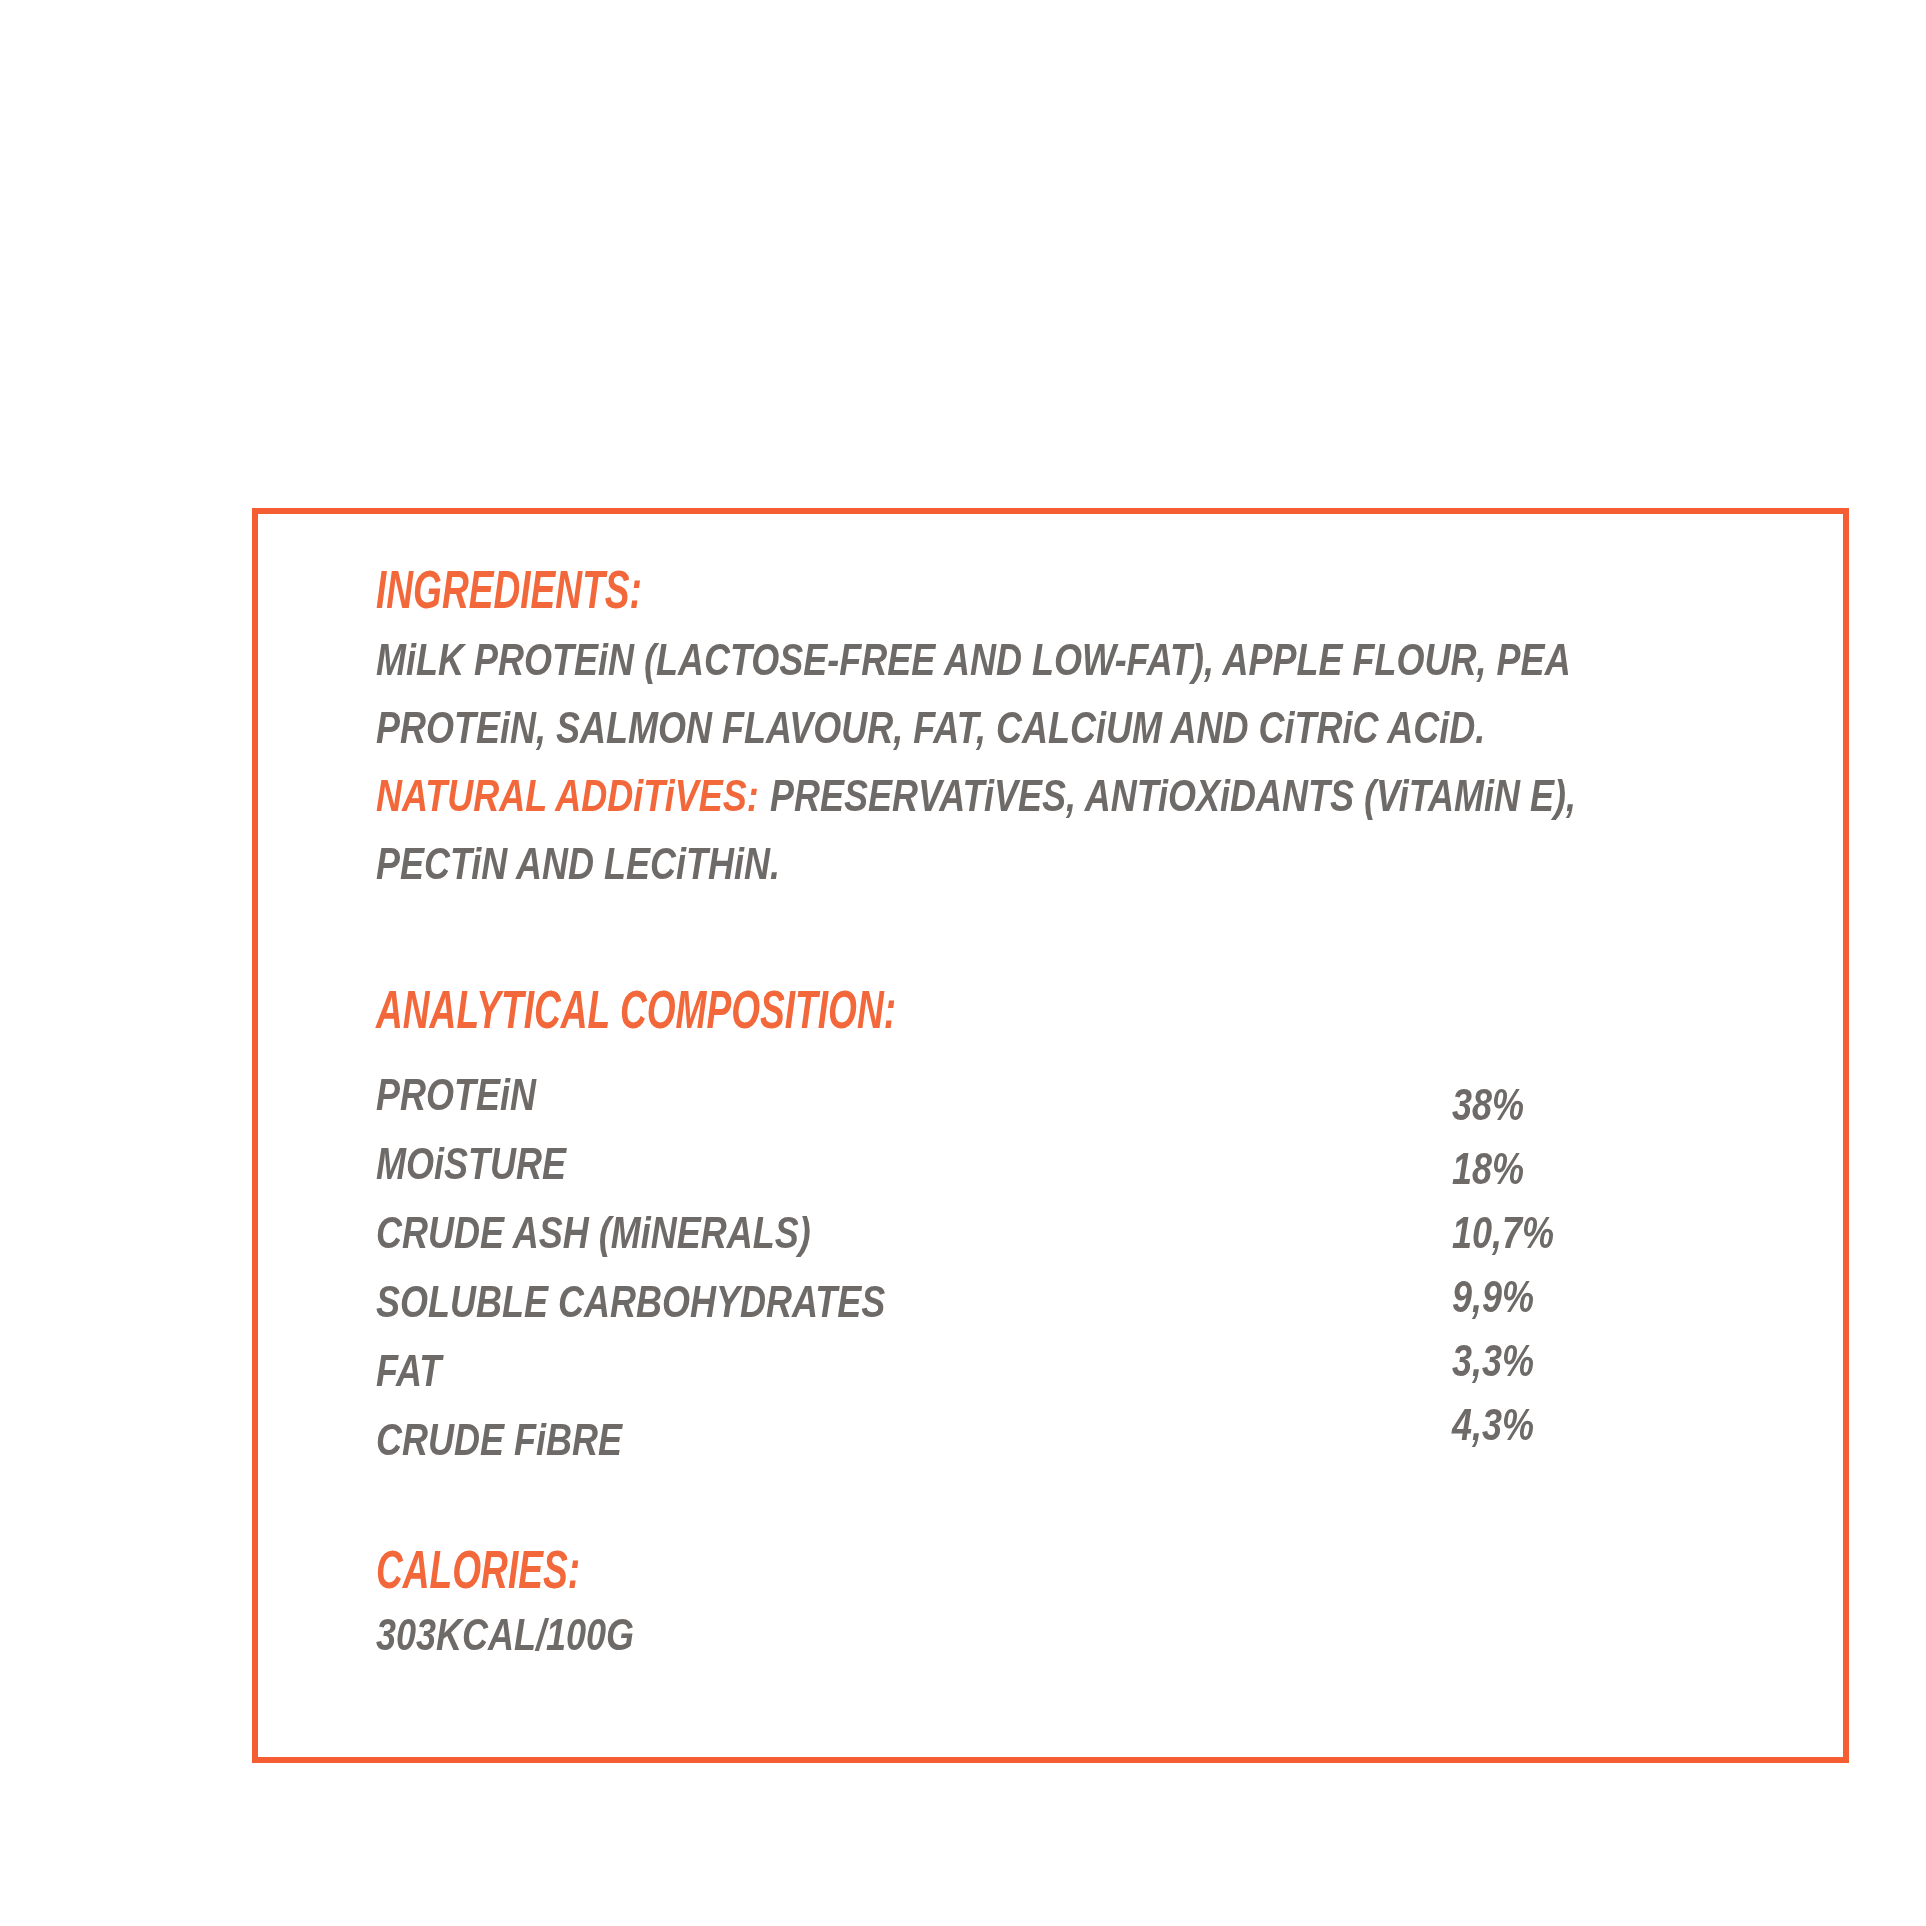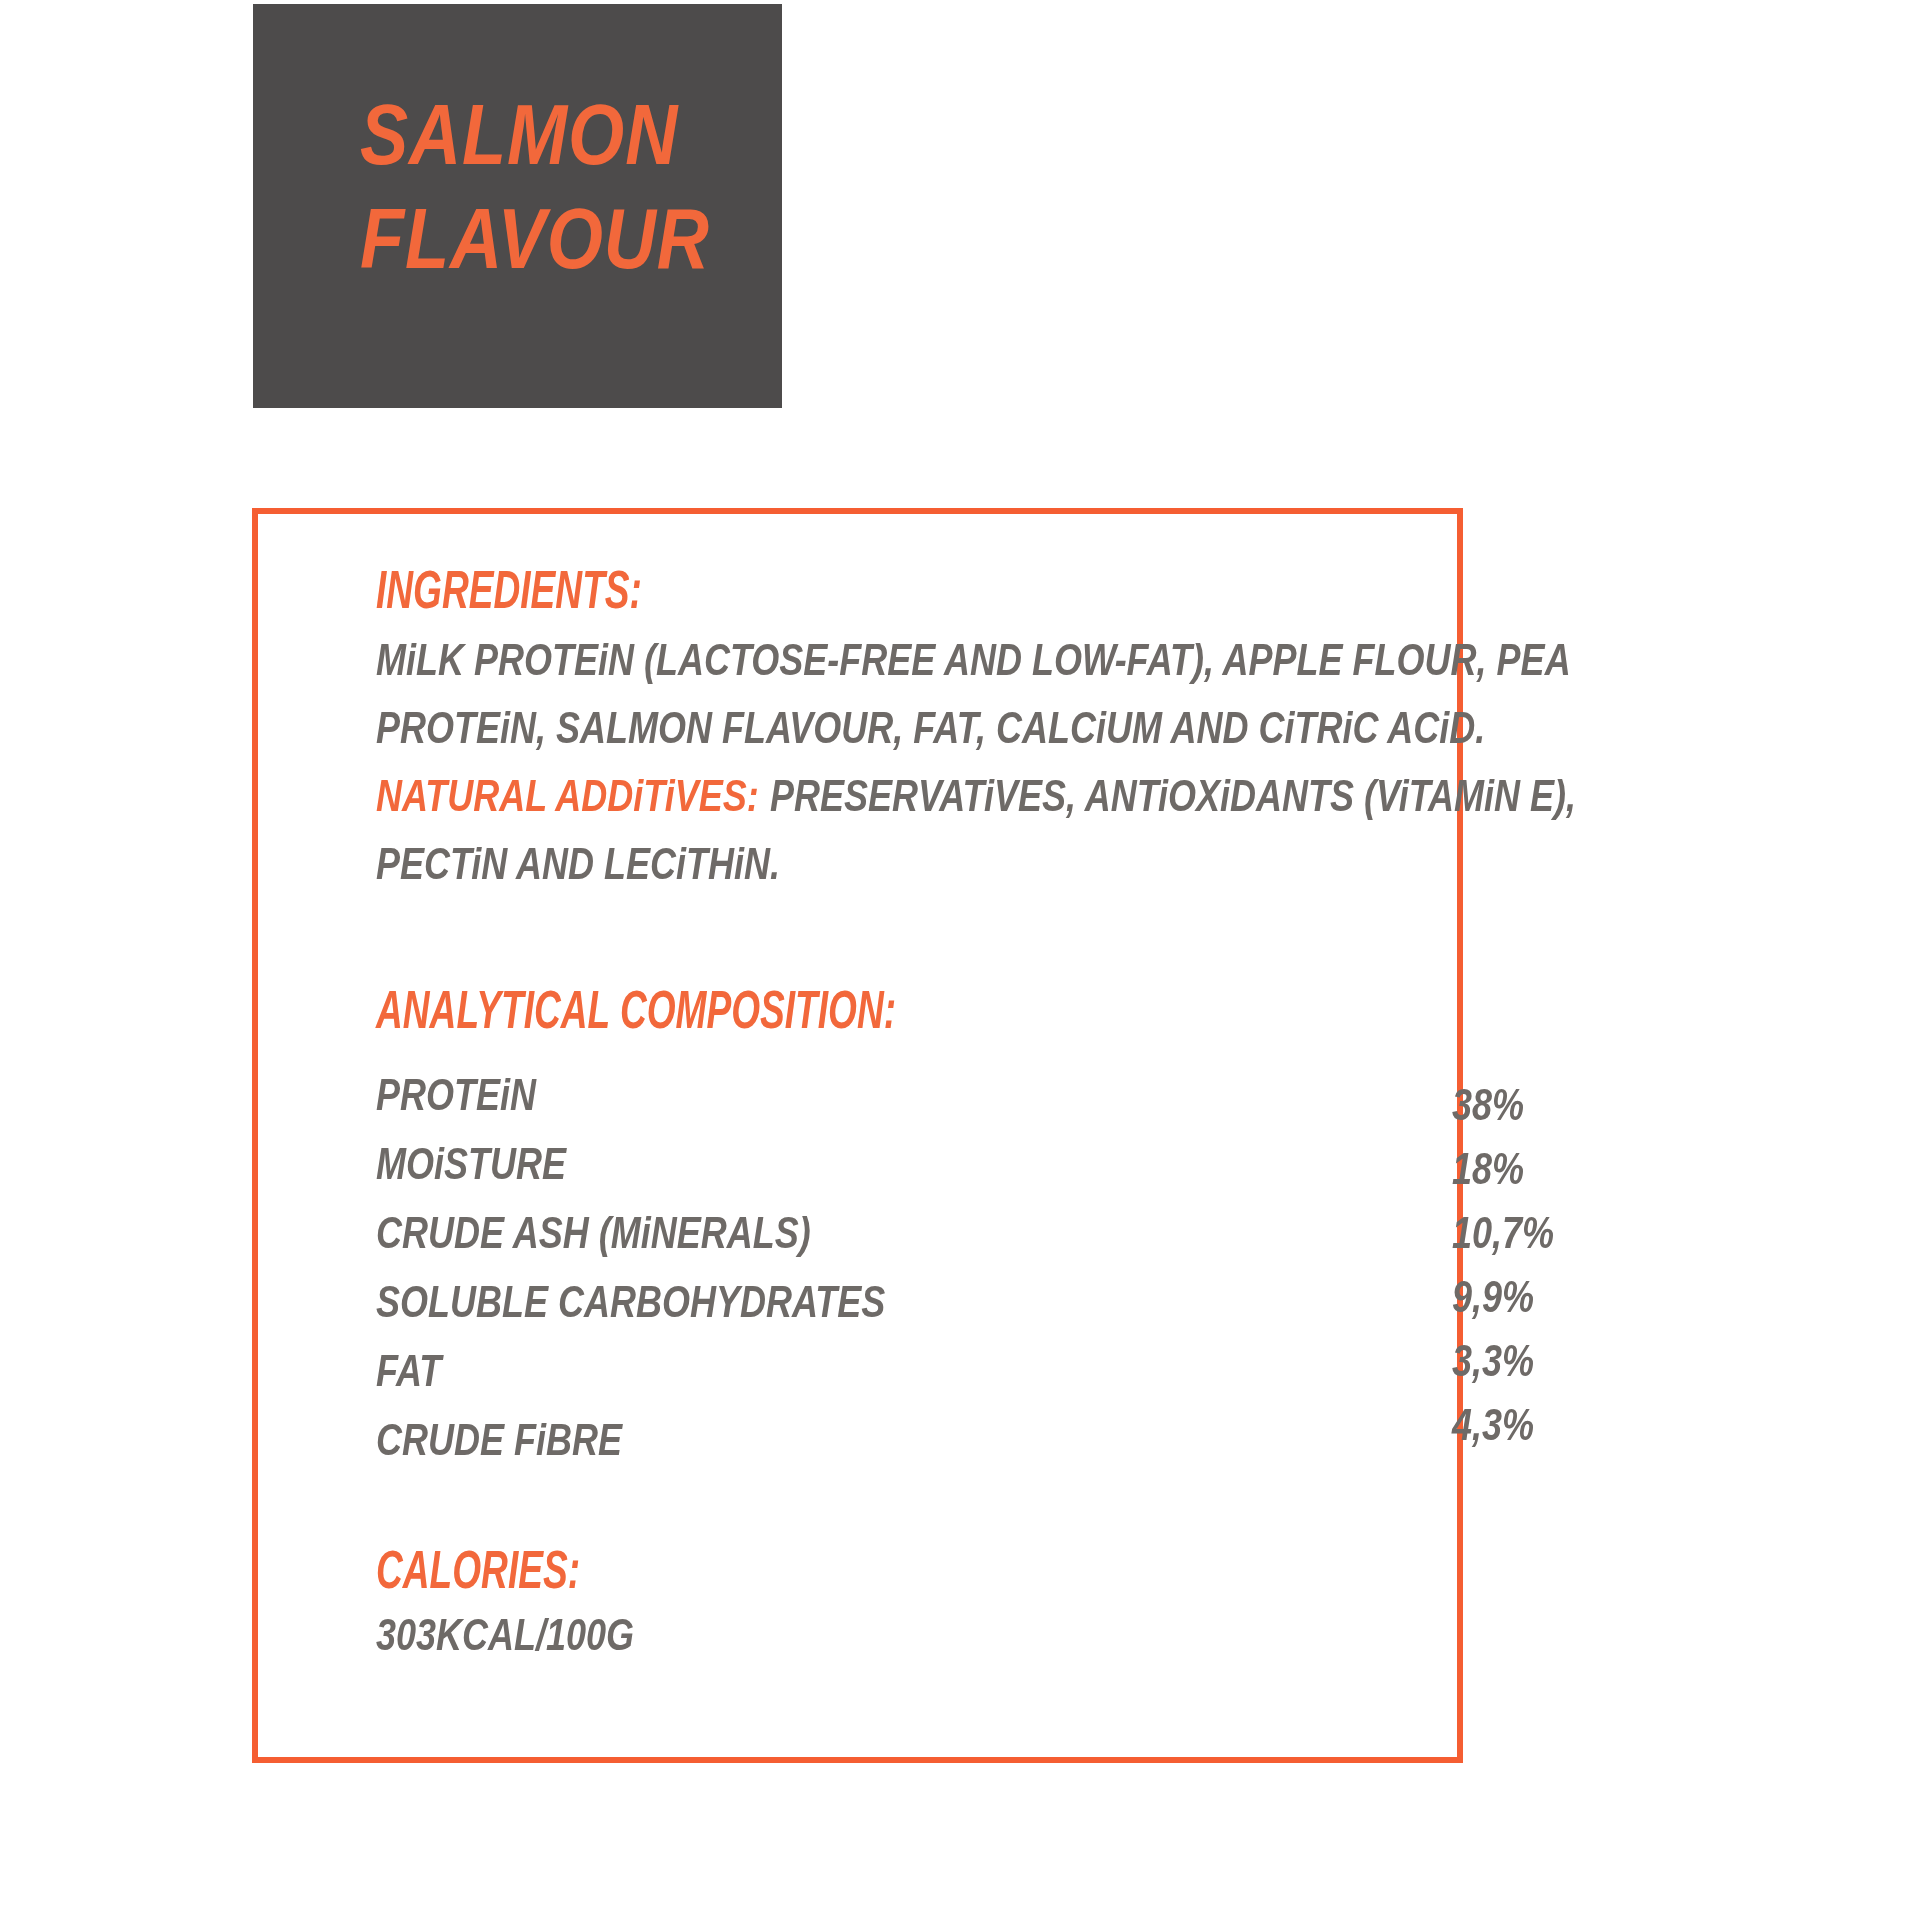--- a/index.html
+++ b/index.html
@@ -24,21 +24,21 @@
     font-weight: bold; font-style: italic;
     color: var(--accent, #F2683B);
     letter-spacing: 1px;
     transform: scaleX(0.85); transform-origin: 0 0;
     white-space: nowrap;
   }
 
   
   .info-box {
     position: absolute; left: 252px; top: 508px;
-    width: 1211px; height: 1255px;
+    width: 1597px; height: 1255px;
     box-sizing: border-box;
     border: 6px solid var(--border, #F55E32);
     background: #ffffff;
   }
   .info-box > div { position: absolute; white-space: nowrap; }
 
   .h-orange {
     color: var(--accent, #F2683B);
     font-weight: bold; font-style: italic;
     font-size: 53px; line-height: 53px;
@@ -59,26 +59,20 @@
   .comp-labels         { left: 118px; top: 546px; line-height: 69px; }
   .comp-values         { left: 1194px; top: 559px; line-height: 64px; }
   .calories-heading    { left: 118px; top: 1029px; }
   .calories-value      { left: 118px; top: 1096px; line-height: 50px; }
 </style>
 </head>
 <body style="--accent: #F2683B; --border: #F55E32; --header-bg: #4D4B4B; --body-gray: #6E6A67;">
 
 <div class="canvas">
 
-  <div class="header-box">
-    <div class="title">
-      <div>SALMON</div>
-      <div>FLAVOUR</div>
-    </div>
-  </div>
 
   <div class="info-box">
 
     <div class="h-orange ingredients-heading">INGREDIENTS:</div>
 
     <div class="body-text ingredients-text">
       <div>MiLK PROTEiN (LACTOSE-FREE AND LOW-FAT), APPLE FLOUR, PEA</div>
       <div>PROTEiN, SALMON FLAVOUR, FAT, CALCiUM AND CiTRiC ACiD.</div>
       <div>
         <span class="orange">NATURAL ADDiTiVES:</span><span class="gap">PRESERVATiVES, ANTiOXiDANTS (ViTAMiN E),</span>

